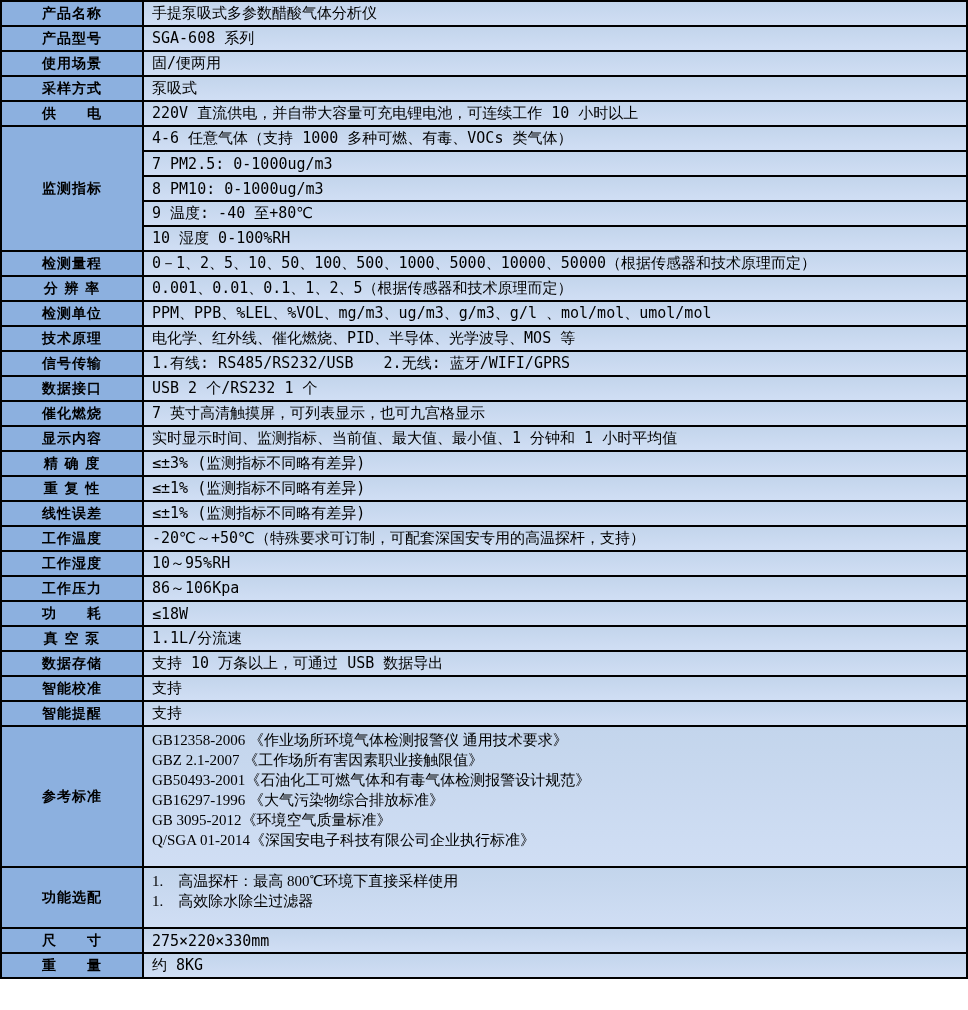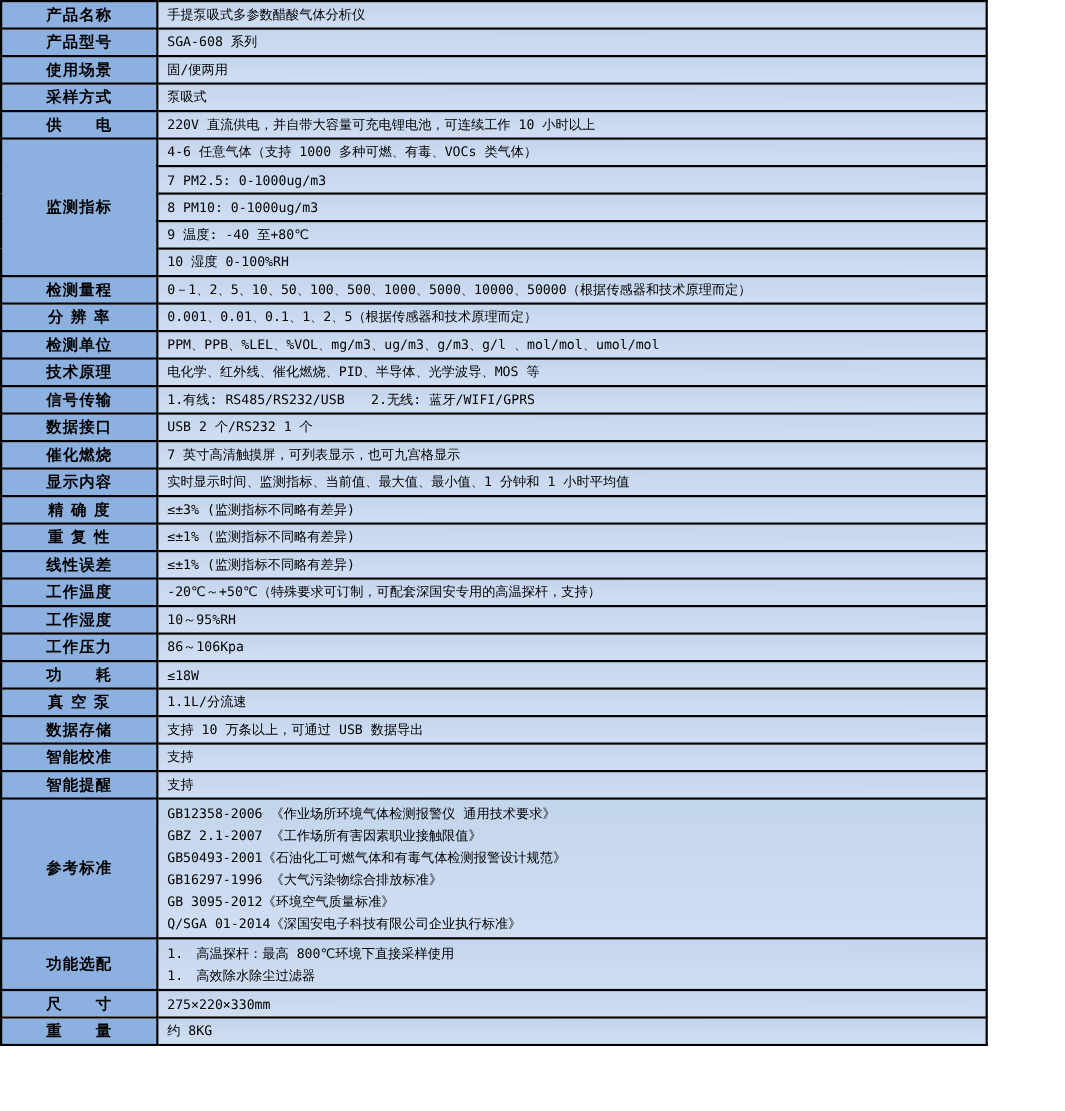--- a/index.html
+++ b/index.html
@@ -6,46 +6,46 @@
     --label-bg:#8cb0df;
     --value-bg-top:#c3d5ec;
     --value-bg-bottom:#d0def4;
     --border-color:#000000;
     --text-color:#000000;
   }
   html,body{margin:0;padding:0;background:#ffffff;}
   body{font-family:"DejaVu Sans","Liberation Sans",sans-serif;color:var(--text-color);}
   table.spec{
     border-collapse:collapse;
-    width:898px;
+    width:968px;
     table-layout:fixed;
   }
   table.spec td{
     border:2px solid var(--border-color);
     vertical-align:middle;
     overflow:hidden;
   }
   td.label{
     width:138px;
     background:var(--label-bg);
     font-weight:bold;
     font-size:14px;
     text-align:center;
     letter-spacing:1px;
     white-space:pre;
   }
   td.value{
     background:linear-gradient(180deg,var(--value-bg-top) 0%,var(--value-bg-bottom) 100%);
     font-family:"DejaVu Sans Mono","DejaVu Sans",monospace;
-    font-size:12px;
+    font-size:15px;
     padding:2px 8px;
     white-space:pre-wrap;
   }
   tr.row-single{height:25px;}
-  tr.row-multi td.value{padding-top:3px;padding-bottom:2px;}
+  tr.row-multi td.value{padding-top:3px;padding-bottom:16px;font-family:Liberation Serif, serif;}
   tr.row-multi .value-line{line-height:20px;}
 </style>
 </head>
 <body>
 
 <table class="spec">
   <tbody>
       <tr class="row-single">
         <td class="label" rowspan="1">产品名称</td>
         <td class="value">手提泵吸式多参数醋酸气体分析仪</td>

